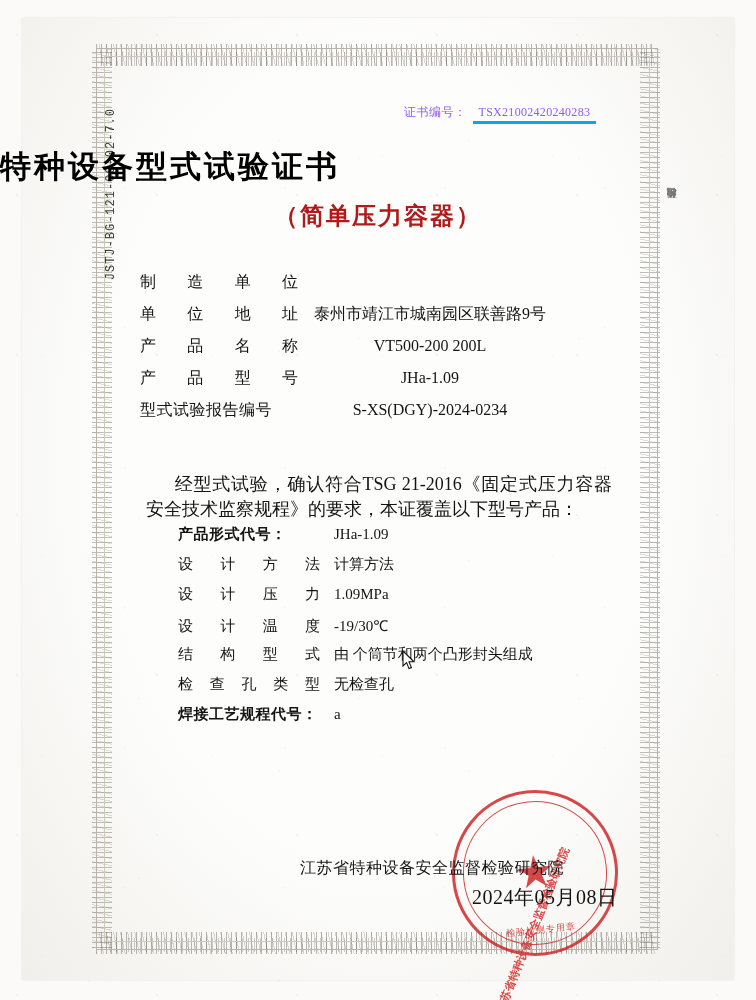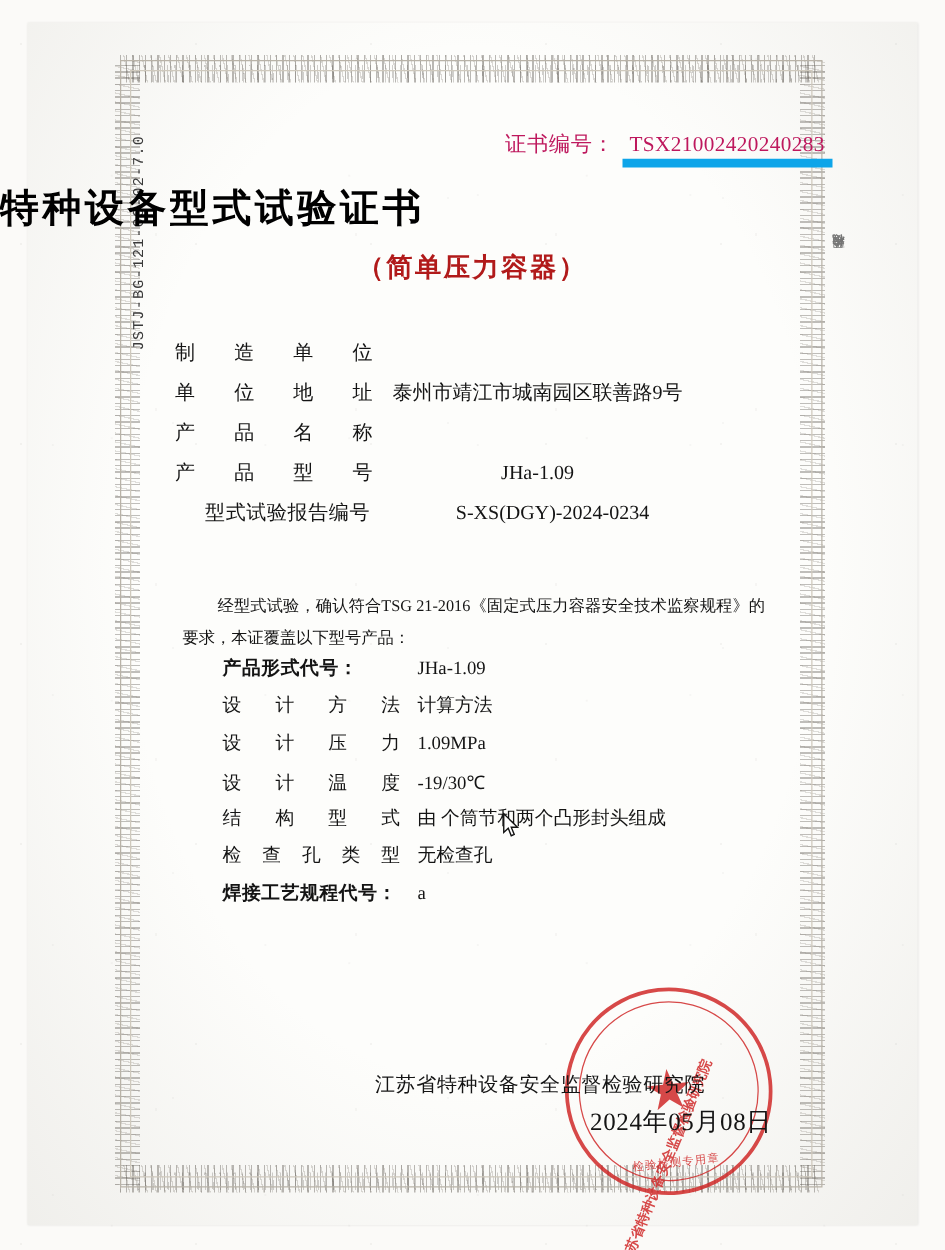--- a/index.html
+++ b/index.html
@@ -118,28 +118,28 @@
     opacity: .8;
   }
 
   
   .cert-no-row {
     position: absolute;
     left: 404px;
     top: 104px;
     display: flex;
     align-items: baseline;
-    font-size: 17px;
-    color: #be185d;
+    font-size: 12px;
+    color: #8b5cf6;
   }
   .cert-no-label { letter-spacing: .5px; }
   .cert-no-value {
     margin-left: 6px;
     padding: 0 6px 1px 6px;
-    border-bottom: 7px solid #0ea5e9;
+    border-bottom: 3px solid #0ea5e9;
     font-family: "Liberation Serif", serif;
     letter-spacing: .3px;
   }
 
   
   .title-main {
     position: absolute;
     left: 0; top: 146px;
     width: 756px;
     font-family: "Liberation Serif", serif;
@@ -147,21 +147,21 @@
     font-size: 31px;
     letter-spacing: 3px;
     color: #000000;
   }
   .title-sub {
     position: absolute;
     left: 0; top: 200px;
     width: 756px;
     text-align: center;
     font-weight: bold;
-    font-size: 21px;
+    font-size: 24px;
     letter-spacing: 2px;
     color: #b11a1a;
   }
 
   
   .fields {
     position: absolute;
     left: 140px;
     top: 272px;
     width: 470px;
@@ -176,36 +176,35 @@
   .field-label {
     width: 158px;
     display: flex;
     justify-content: space-between;
     letter-spacing: 0px;
     white-space: nowrap;
   }
   .field-label.tight {
     justify-content: flex-start;
     letter-spacing: 0.5px;
-    margin-left: 24px;
   }
   .field-value {
     flex: 1;
     text-align: center;
     padding-right: 48px;
     white-space: nowrap;
   }
 
   
   .para {
     position: absolute;
     left: 146px;
     top: 472px;
     width: 466px;
-    font-size: 13px;
+    font-size: 18px;
     line-height: 25px;
     color: #141414;
     text-align: justify;
   }
   .para .indent { display: inline-block; width: 28px; }
 
   
   .specs {
     position: absolute;
     left: 178px;
@@ -378,20 +377,21 @@
       </span>
       <span class="field-value">泰州市靖江市城南园区联善路9号</span>
     </div>
     <div class="field-row">
       <span class="field-label">
         <span>产</span>
         <span>品</span>
         <span>名</span>
         <span>称</span>
       </span>
+      <span class="field-value">VT500-200 200L</span>
     </div>
     <div class="field-row">
       <span class="field-label">
         <span>产</span>
         <span>品</span>
         <span>型</span>
         <span>号</span>
       </span>
       <span class="field-value">JHa-1.09</span>
     </div>

